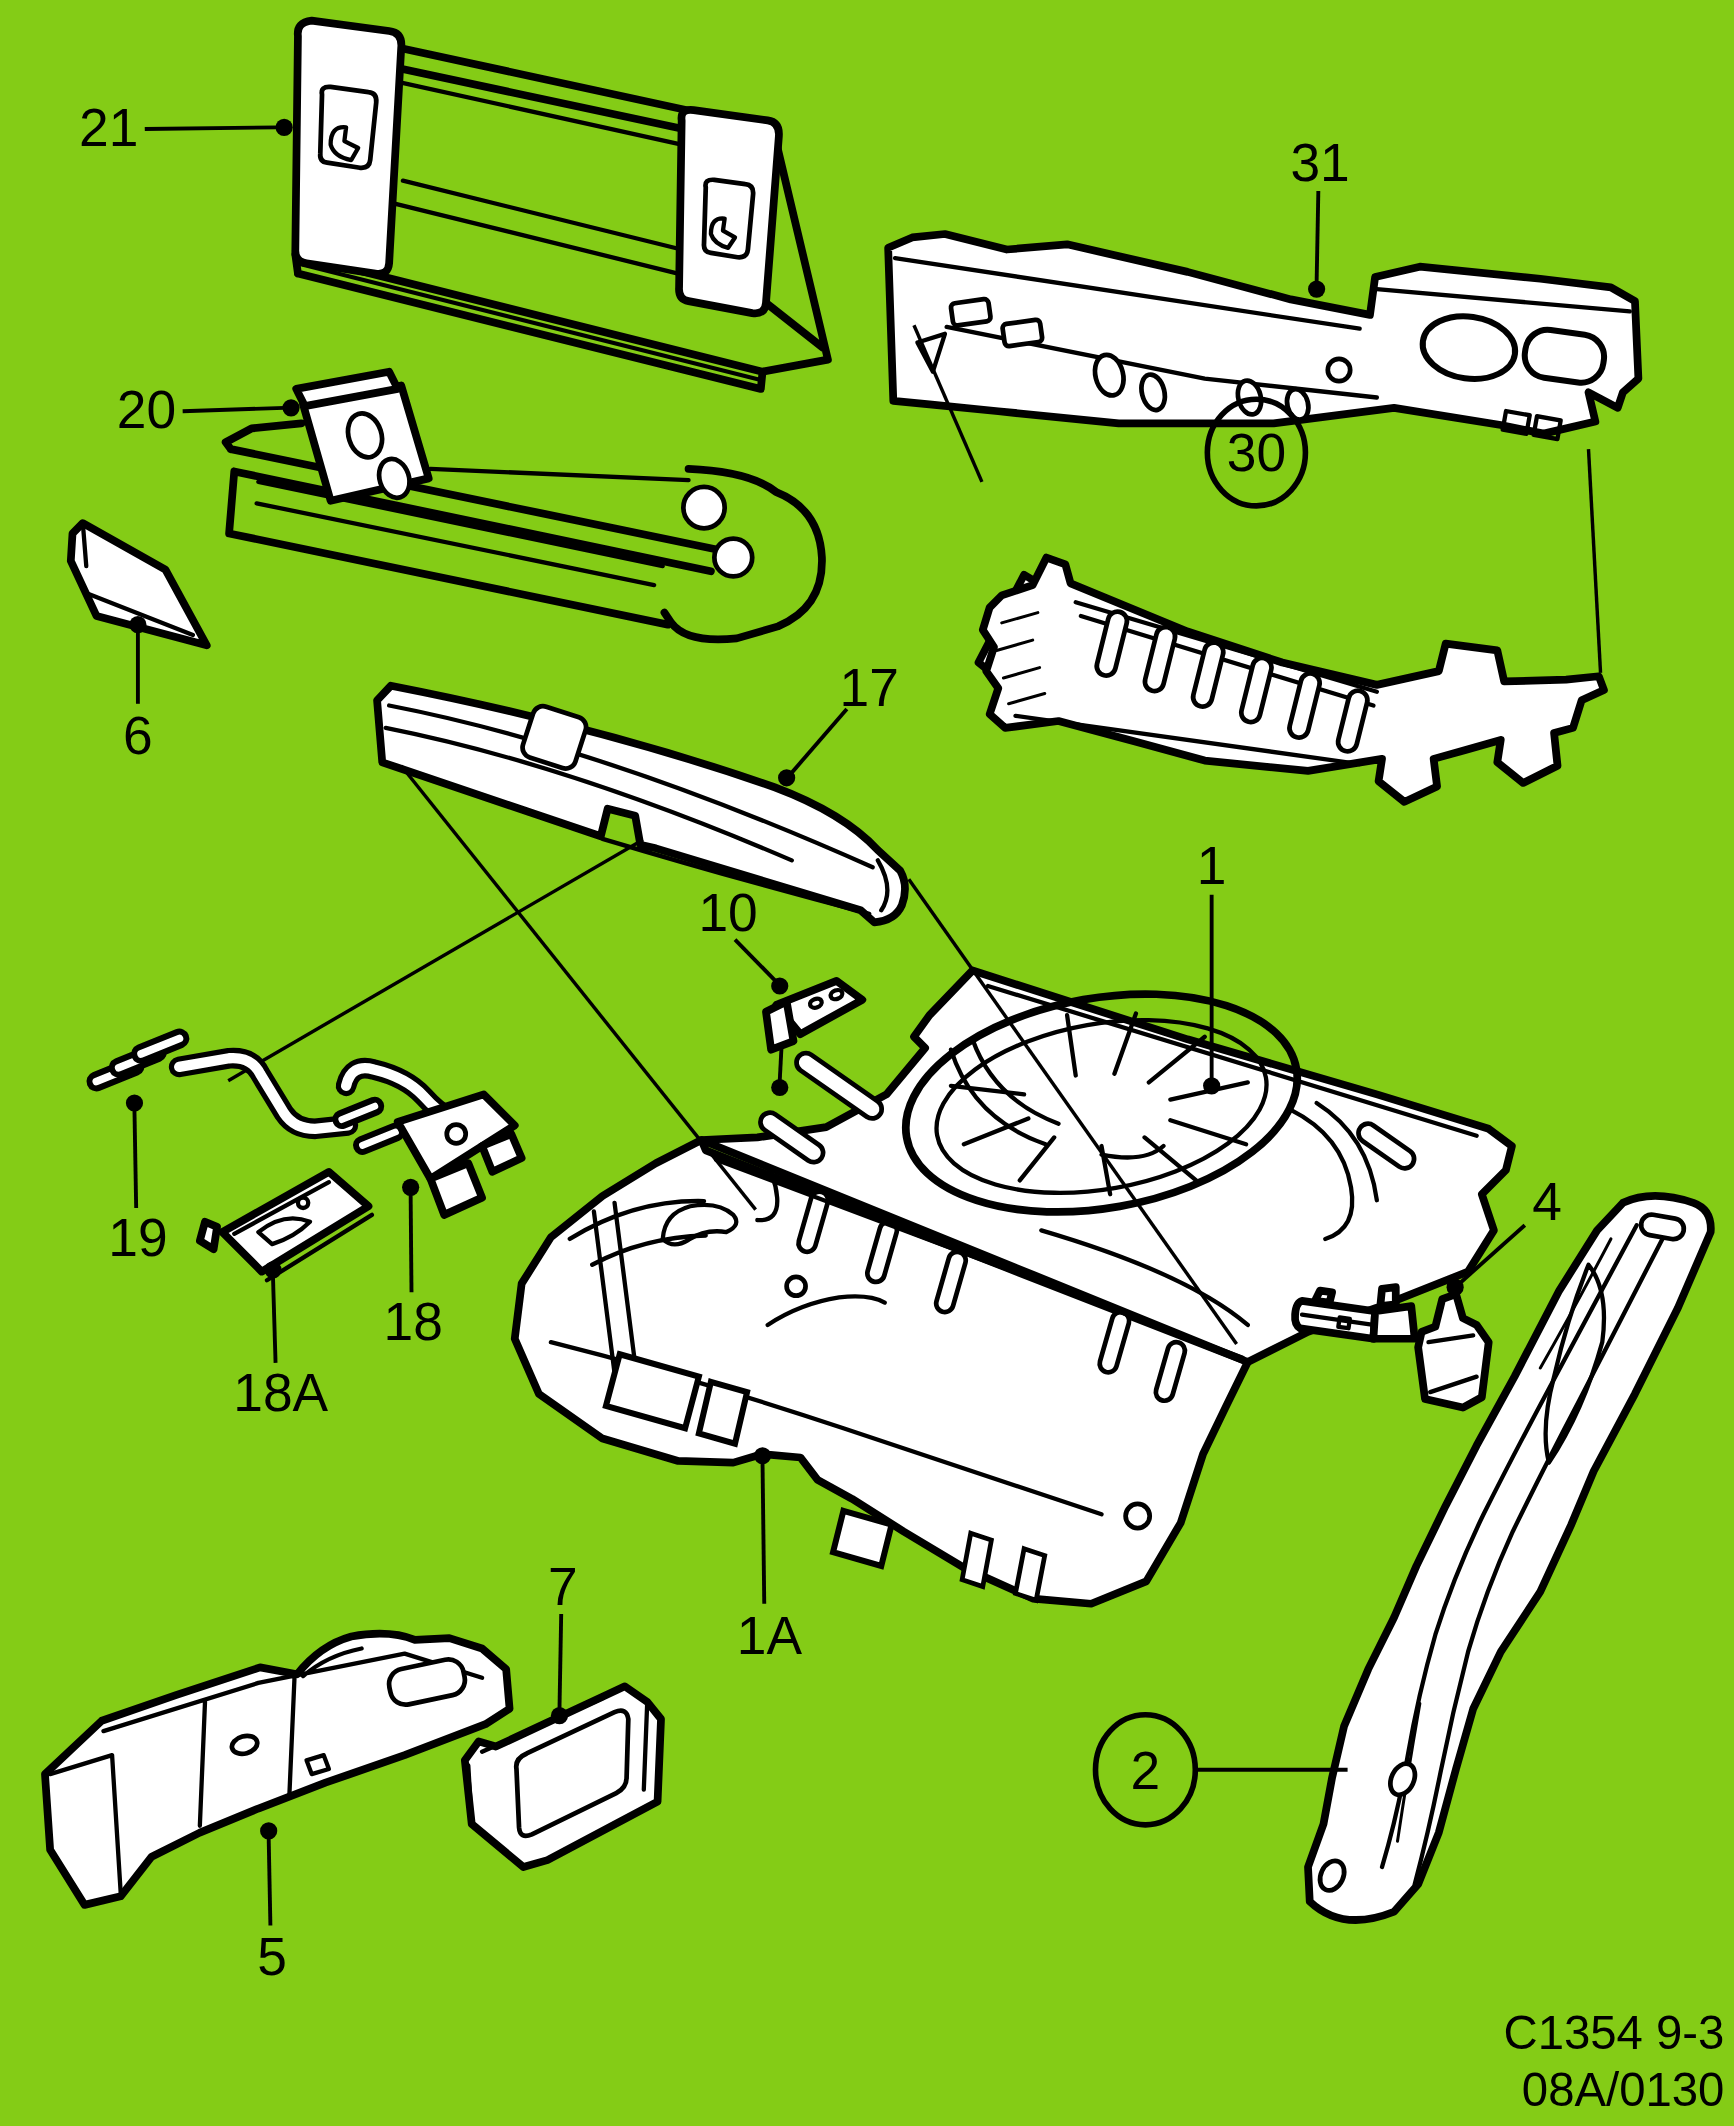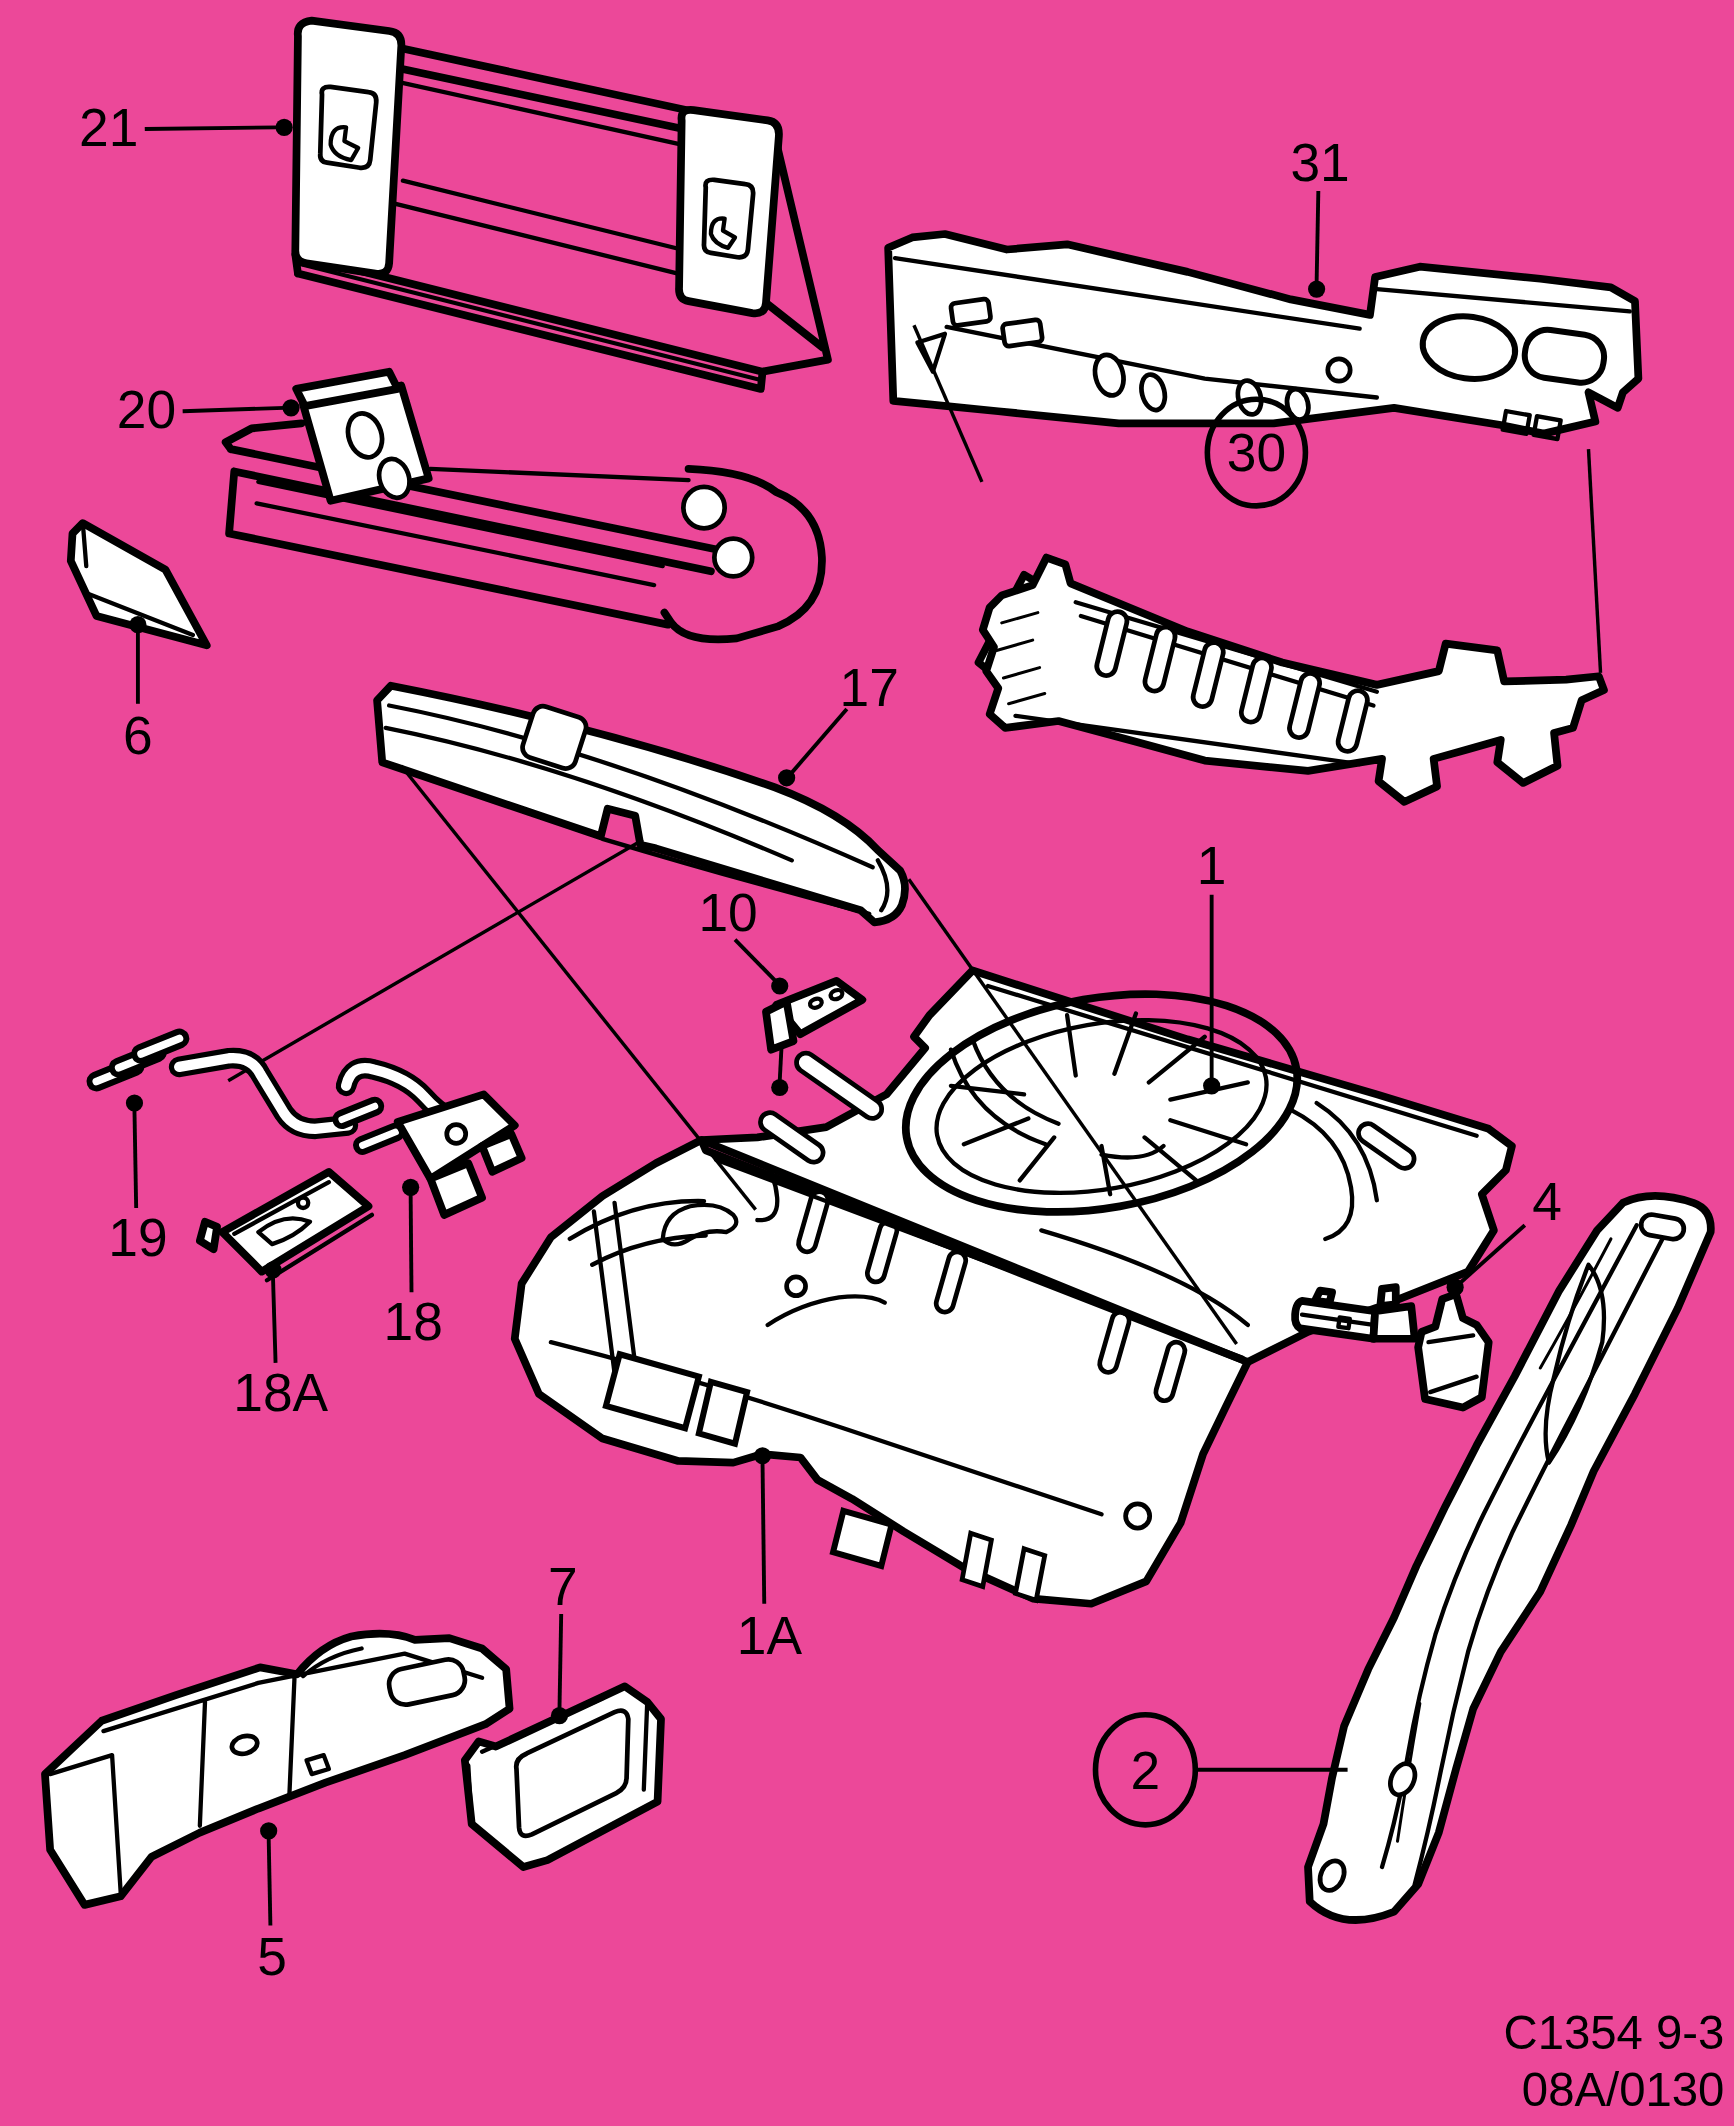--- a/index.html
+++ b/index.html
@@ -1,17 +1,17 @@
 <!DOCTYPE html>
 <html style="font-size:13.8px"><head>
 <meta charset="utf-8">
 <style>
   html,body{margin:0;padding:0;background:#e8e8e8;}
   .stage{
-    width:1735px;height:2126px;background:#ec4899;margin:0 auto;position:relative;
+    width:1735px;height:2126px;background:#84cc16;margin:0 auto;position:relative;
     font-family:"Liberation Sans", sans-serif;
   }
   svg{display:block;width:100%;height:100%;}
   .ol   {fill:#ffffff;stroke:#000000;stroke-width:9;stroke-linejoin:round;}
   .oln  {fill:none;stroke:#000000;stroke-width:9;stroke-linejoin:round;stroke-linecap:round;}
   .det  {fill:none;stroke:#000000;stroke-width:5;stroke-linejoin:round;stroke-linecap:round;}
   .det2 {fill:none;stroke:#000000;stroke-width:3.5;stroke-linecap:round;}
   .hole {fill:#ffffff;stroke:#000000;stroke-width:5.5;}
   .hole7{fill:#ffffff;stroke:#000000;stroke-width:7;}
   .band {fill:none;stroke:#000000;stroke-width:24;stroke-linecap:round;stroke-linejoin:round;}

